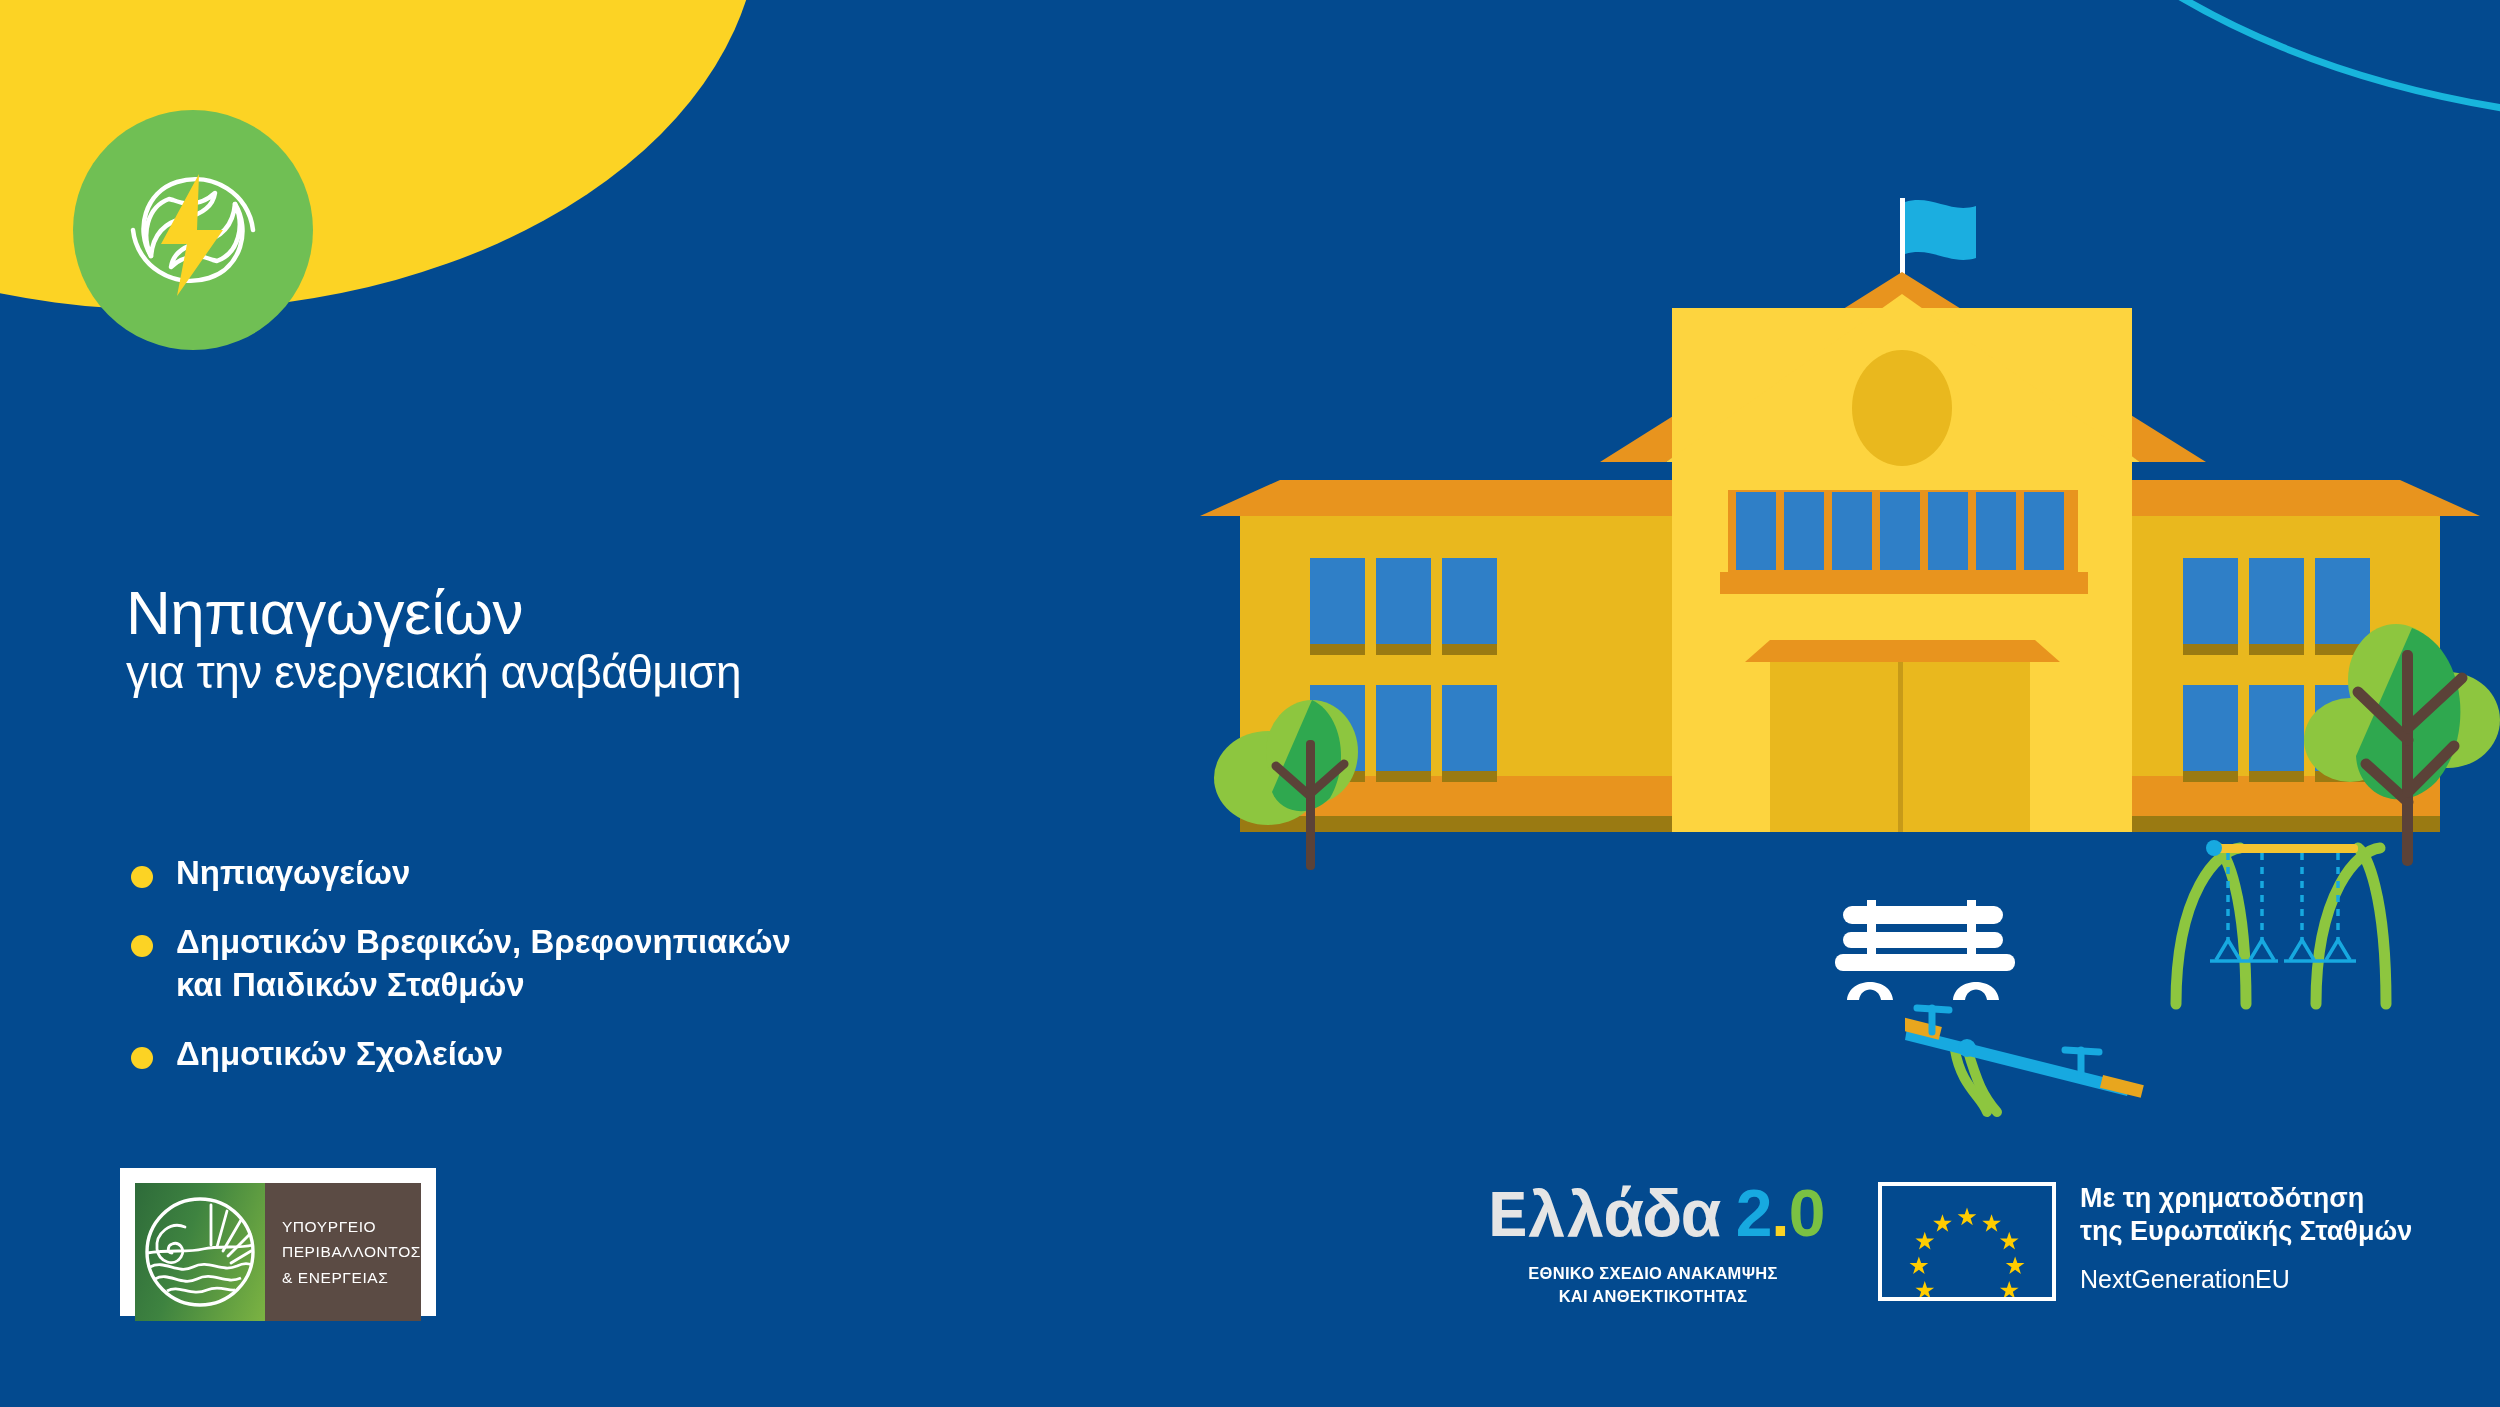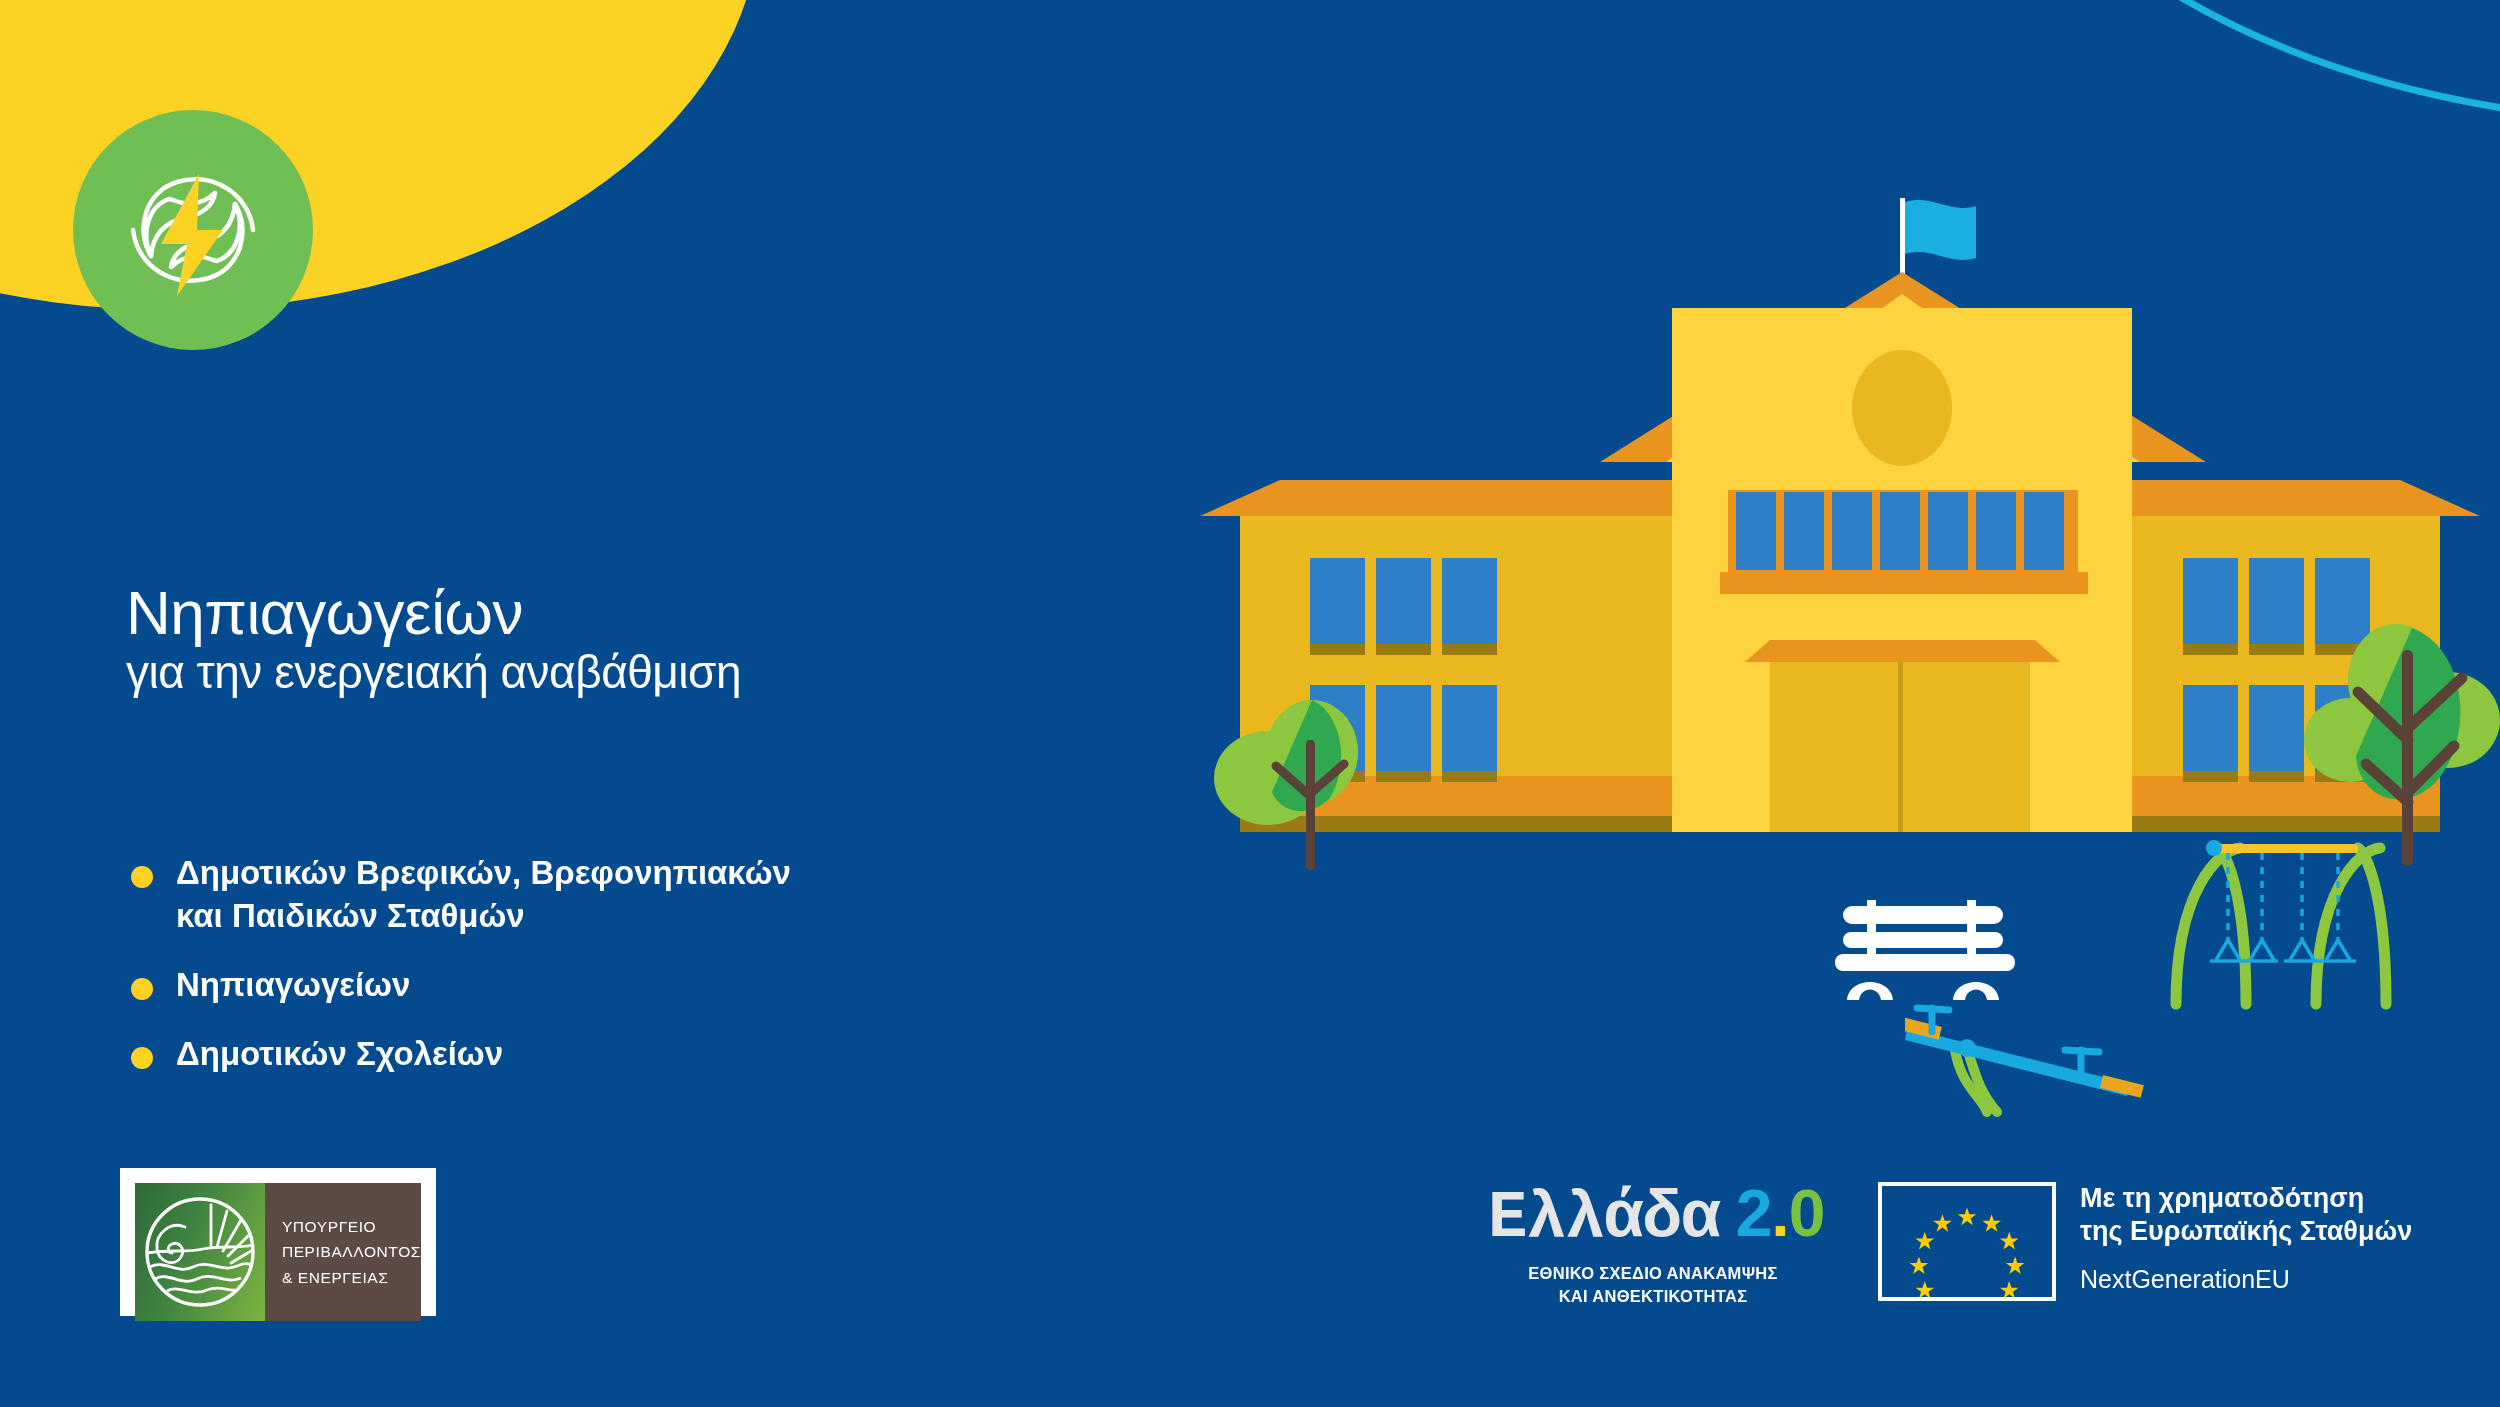--- a/index.html
+++ b/index.html
@@ -255,26 +255,26 @@
   </svg>
 
   <div class="headline">
     <div class="h-line h1">Νηπιαγωγείων</div>
     <div class="h-line h3">για την ενεργειακή αναβάθμιση</div>
   </div>
 
   <div class="bullets">
     <div class="bullet">
       <span class="dot"></span>
+      <span class="txt" style="white-space:pre-line">Νηπιαγωγείων</span>
+    </div>
+    <div class="bullet">
+      <span class="dot"></span>
       <span class="txt" style="white-space:pre-line">Δημοτικών Βρεφικών, Βρεφονηπιακών
 και Παιδικών Σταθμών</span>
-    </div>
-    <div class="bullet">
-      <span class="dot"></span>
-      <span class="txt" style="white-space:pre-line">Νηπιαγωγείων</span>
     </div>
     <div class="bullet">
       <span class="dot"></span>
       <span class="txt" style="white-space:pre-line">Δημοτικών Σχολείων</span>
     </div>
   </div>
 
   <div class="ministry">
     <div class="min-left">
       <svg width="118" height="118" viewBox="0 0 118 118">

